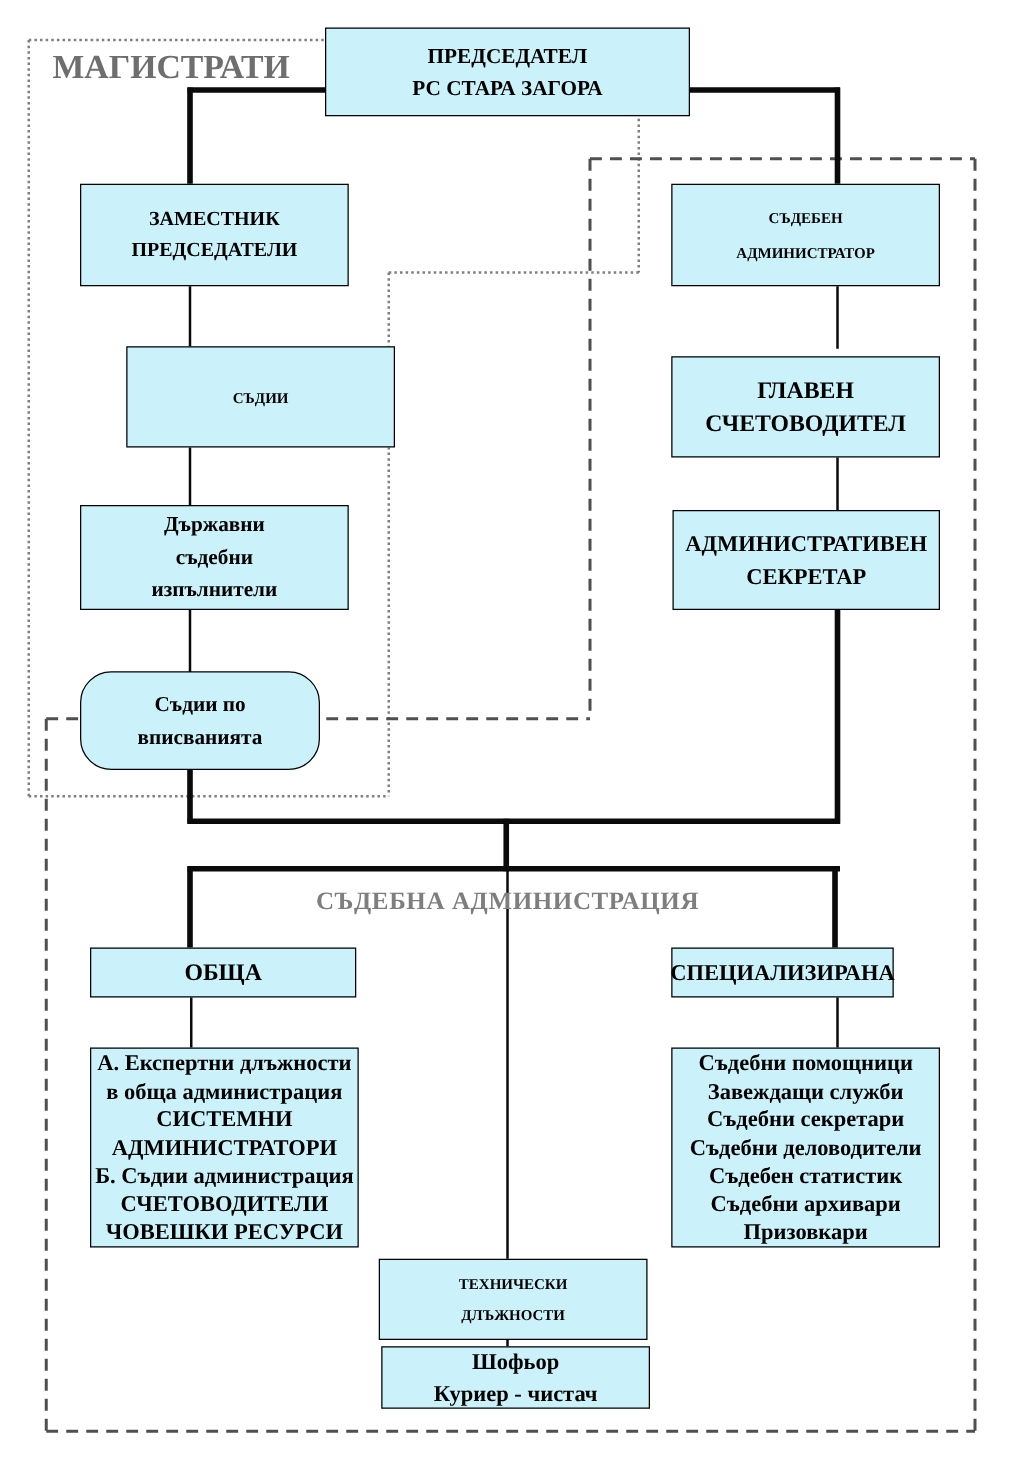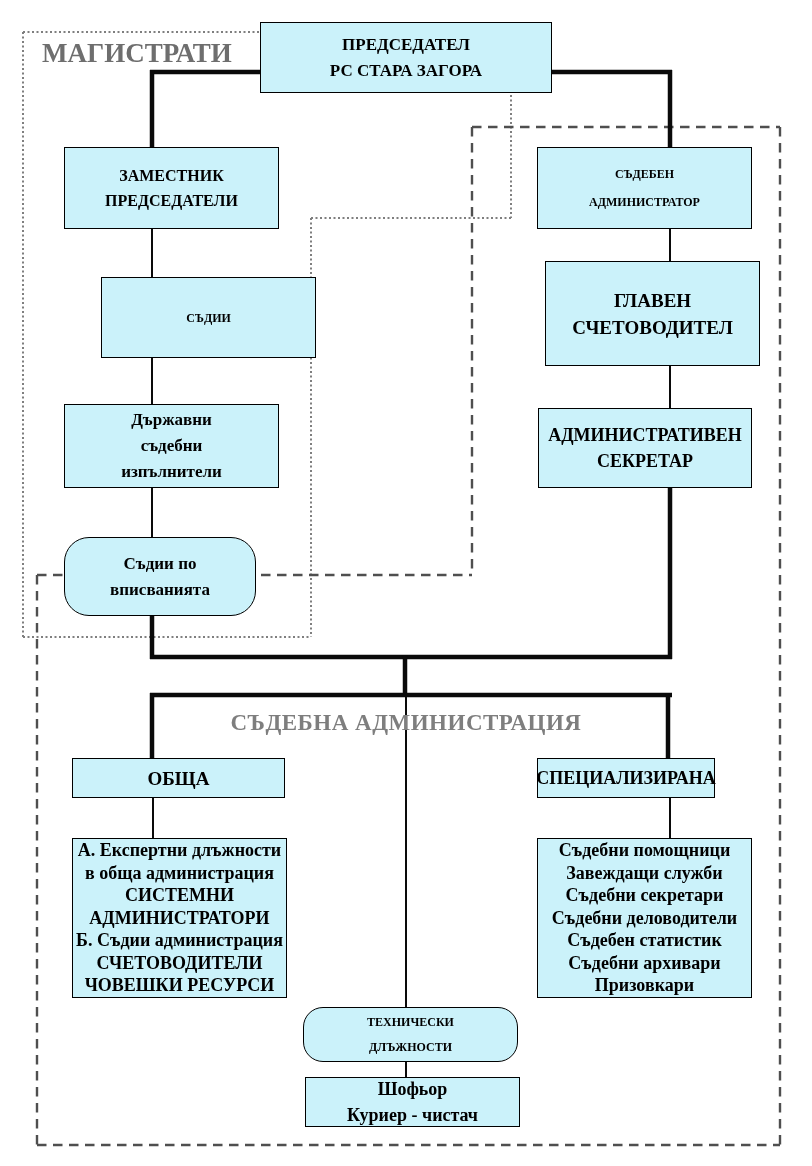--- a/index.html
+++ b/index.html
@@ -47,21 +47,21 @@
   }
   .magistrates-label {
     left: 42px; top: 38px;
     font-size: 27px;
     color: #6e6e6e;
   }
   .sudadmin-label {
     left: 0; top: 710px;
     width: 812px;
     text-align: center;
-    font-size: 23px;
+    font-size: 20px;
     color: #7e7e7e;
     letter-spacing: 0.5px;
   }
 </style>
 </head>
 <body>
 
 <div class="canvas">
 
   <svg class="lines" width="812" height="1166" viewBox="0 0 812 1166">
@@ -138,21 +138,21 @@
   <div class="box fs17" style="left:64px; top:537px; width:192px; height:79px;border-radius:25px;">
     <span>Съдии по</span>
     <span>вписванията</span>
   </div>
 
   <div class="box fs20" style="left:537px; top:147px; width:215px; height:82px;">
     <span>СЪДЕБЕН</span>
     <span>АДМИНИСТРАТОР</span>
   </div>
 
-  <div class="box fs19" style="left:537px; top:261px; width:215px; height:105px;margin-left:8px;">
+  <div class="box fs19" style="left:537px; top:285px; width:215px; height:81px;">
     <span>ГЛАВЕН</span>
     <span>СЧЕТОВОДИТЕЛ</span>
   </div>
 
   <div class="box fs18" style="left:538px; top:408px; width:214px; height:80px;">
     <span>АДМИНИСТРАТИВЕН</span>
     <span>СЕКРЕТАР</span>
   </div>
 
   <div class="box fs19" style="left:72px; top:758px; width:213px; height:40px;">
@@ -176,21 +176,21 @@
   <div class="box list" style="left:537px; top:838px; width:215px; height:160px;">
     <span>Съдебни помощници</span>
     <span>Завеждащи служби</span>
     <span>Съдебни секретари</span>
     <span>Съдебни деловодители</span>
     <span>Съдебен статистик</span>
     <span>Съдебни архивари</span>
     <span>Призовкари</span>
   </div>
 
-  <div class="box fs20 tech-lh" style="left:303px; top:1007px; width:215px; height:55px;border-radius:20px;">
+  <div class="box fs20 tech-lh" style="left:303px; top:1007px; width:215px; height:65px;">
     <span>ТЕХНИЧЕСКИ</span>
     <span>ДЛЪЖНОСТИ</span>
   </div>
 
   <div class="box fs18" style="left:305px; top:1077px; width:215px; height:50px;">
     <span>Шофьор</span>
     <span>Куриер - чистач</span>
   </div>
 
 </div>

